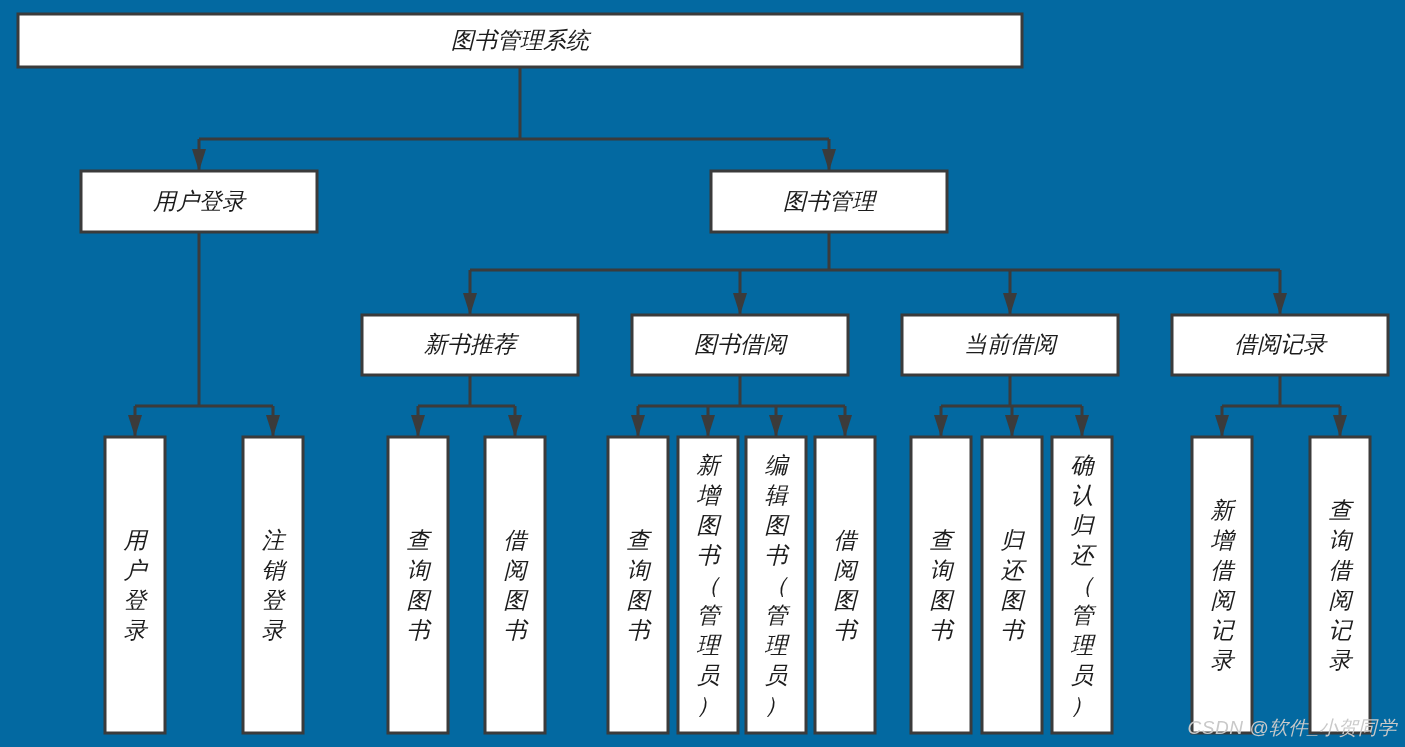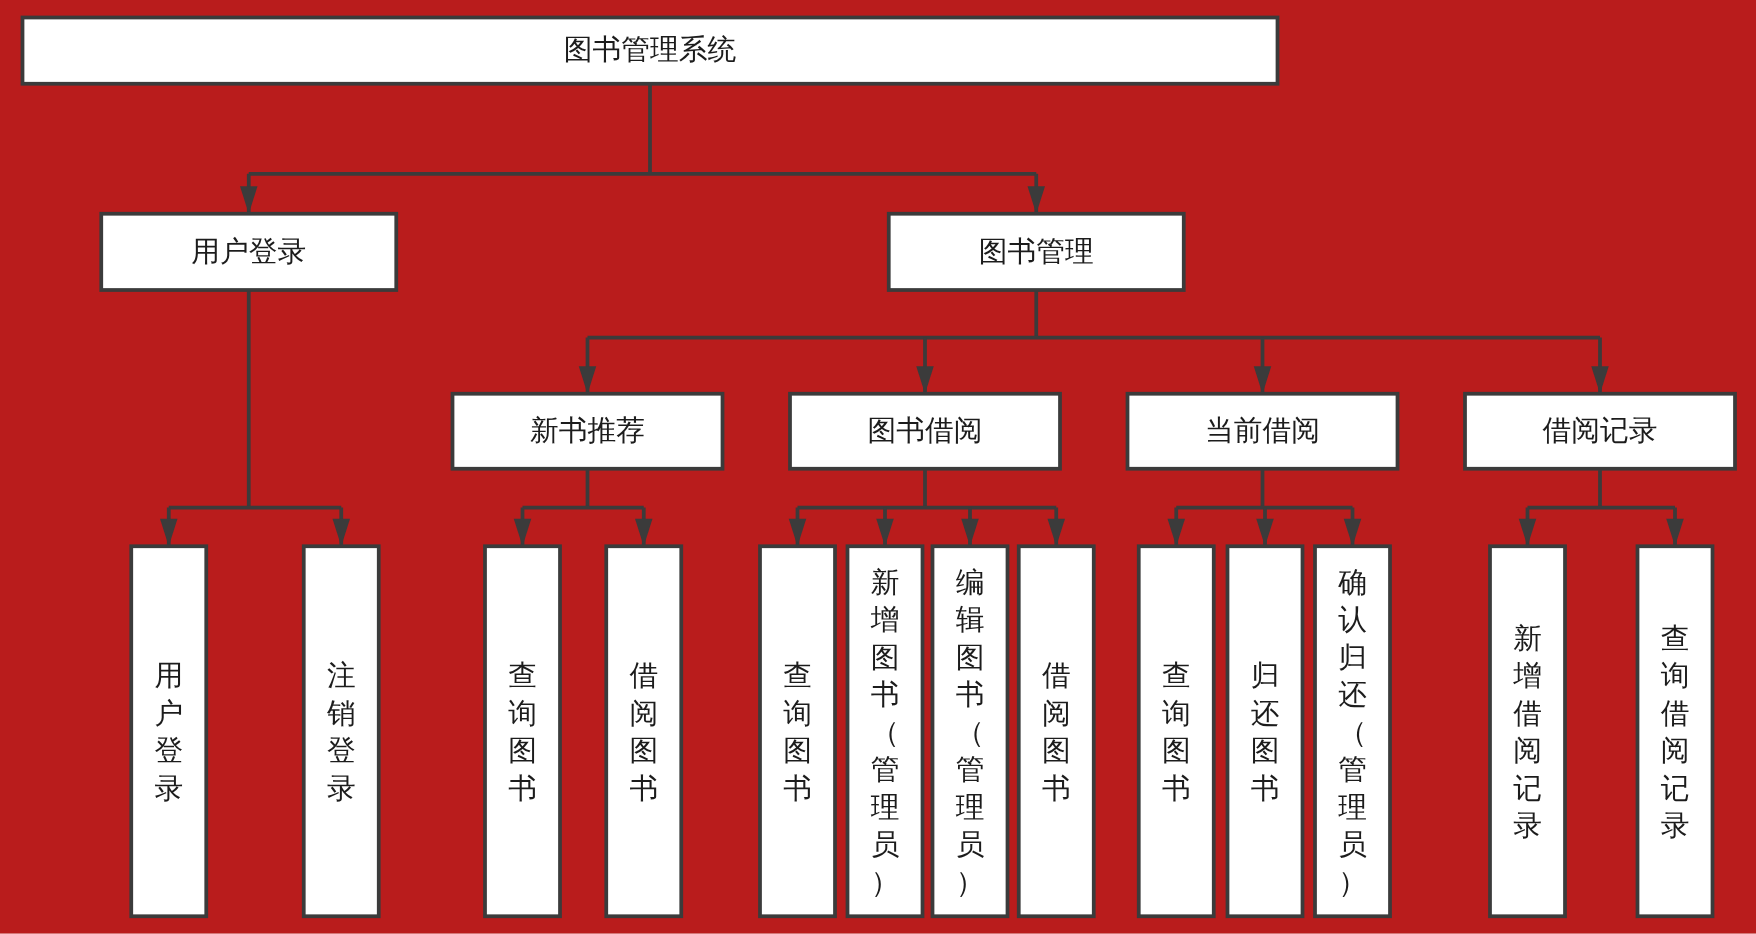--- a/index.html
+++ b/index.html
@@ -10,21 +10,22 @@
   body {
     width: 1405px;
     height: 747px;
     font-family: "Liberation Sans", "DejaVu Sans", sans-serif;
     overflow: hidden;
   }
   #diagram-root {
     position: relative;
     width: 1405px;
     height: 747px;
-    background: #b91c1c;
+    background: #0369a1;
+    font-style: italic;
   }
   svg#tree-svg {
     position: absolute;
     left: 0;
     top: 0;
     width: 1405px;
     height: 747px;
     display: block;
   }
   .node-box {
@@ -260,13 +261,14 @@
           <rect x="1310" y="437" width="60" height="296" class="node-box"></rect>
           <text x="1340" y="518.4" class="node-label-v">查</text>
           <text x="1340" y="548.4" class="node-label-v">询</text>
           <text x="1340" y="578.4" class="node-label-v">借</text>
           <text x="1340" y="608.4" class="node-label-v">阅</text>
           <text x="1340" y="638.4" class="node-label-v">记</text>
           <text x="1340" y="668.4" class="node-label-v">录</text>
         </g>
       </g>
   </svg>
+  <div class="watermark-text">CSDN @软件_小贺同学</div>
 </div>
 
 </body></html>

